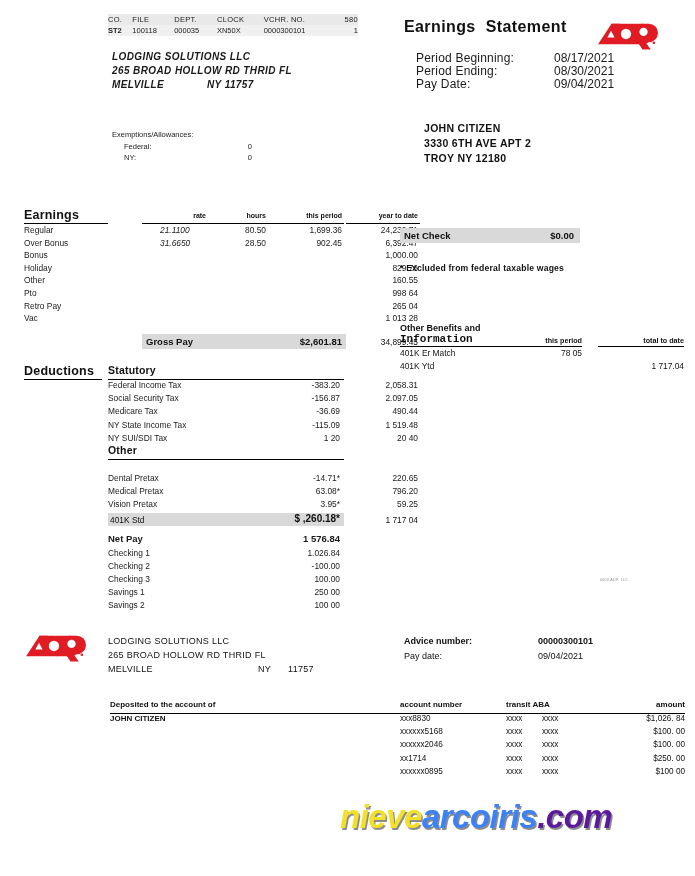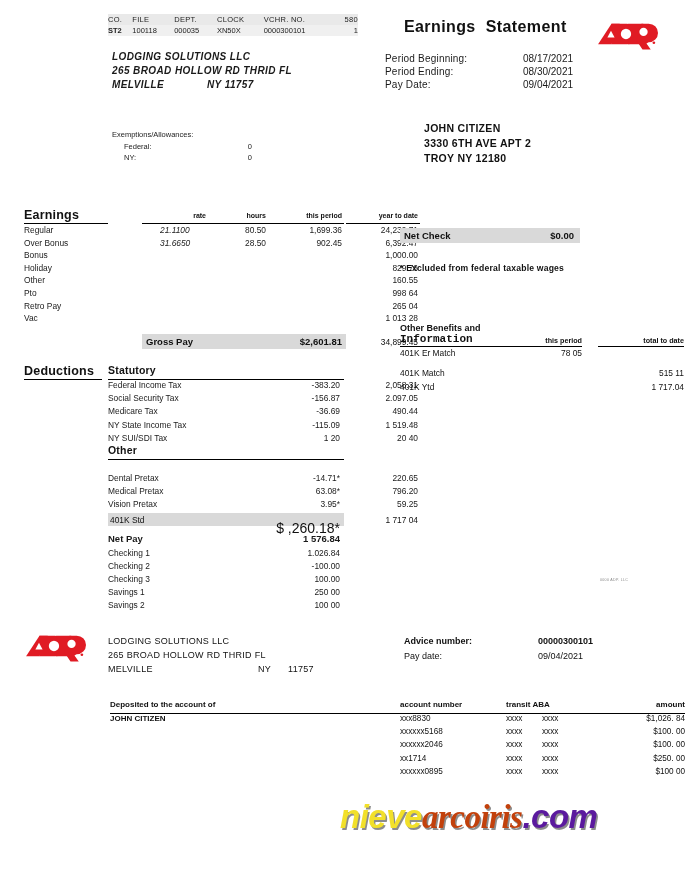--- a/index.html
+++ b/index.html
@@ -31,21 +31,21 @@
   #tax-status .lbl{position:absolute;left:0;}
   #tax-status .lbl.ind{left:12px;}
   #tax-status .val{position:absolute;left:105px;}
   #tax-status .val.num{left:110px;width:30px;text-align:right;}
 
   
   #statement-title{left:404px;top:18px;font-size:16px;font-weight:bold;letter-spacing:.4px;}
   #statement-title span.gap{display:inline-block;width:10px;}
 
   
-  #period-block{left:385px;top:52px;width:230px;font-size:10px;line-height:13px;color:#1a1a1a;}
+  #period-block{left:416px;top:52px;width:230px;font-size:12px;line-height:13px;color:#1a1a1a;}
   #period-block .row{position:relative;height:13px;}
   #period-block .lbl{position:absolute;left:0;letter-spacing:.2px;}
   #period-block .val{position:absolute;left:138px;}
 
   
   #employee-address{left:424px;top:121px;}
   #employee-address div{font-size:10.5px;font-weight:bold;letter-spacing:.3px;line-height:15px;}
 
   
   .adp{display:block;}
@@ -132,21 +132,21 @@
   #deposits .row .c3b{position:absolute;left:432px;}
   #deposits .row .c4{position:absolute;left:500px;width:75px;text-align:right;}
 
   
   #tiny-note{left:600px;top:578px;font-size:3.6px;color:#888;letter-spacing:.3px;}
 
   
   #watermark{left:340px;top:798px;font-size:33px;font-weight:bold;font-style:italic;letter-spacing:-.5px;}
   #watermark span{text-shadow:1.5px 1.5px 0 rgba(0,0,0,.45);}
   .wm1{color:#f2e02a;}
-  .wm2{color:#c2410c;font-family:Liberation Serif, serif;}
+  .wm2{color:#3b82f6;}
   .wm3{color:#5b1a9e;}
 </style>
 </head>
 <body>
 
 <div class="page">
 
   <div class="abs" id="co-table">
     <table>
       <tbody>
@@ -372,21 +372,21 @@
         <div class="drow">
           <span class="nm">Vision Pretax</span>
           <span class="tp">3.95*</span>
           <span class="ytd">59.25</span>
         </div>
       </div>
 
     <div style="position:relative;height:14px;">
       <div class="abs" style="left:84px;top:0;width:236px;height:13px;background:#d9d9d9;">
         <span class="abs" style="left:2px;top:2px;font-size:8.4px;">401K Std</span>
-        <span class="abs" style="right:4px;top:7px;font-size:14px;font-weight:normal;">$ ,260.18*</span>
+        <span class="abs" style="right:4px;top:0;font-size:10px;font-weight:bold;">$ ,260.18*</span>
       </div>
       <span class="abs" style="left:322px;width:72px;text-align:right;font-size:8.4px;top:2px;">1 717 04</span>
     </div>
 
     <div style="height:6px;"></div>
     <div class="drow" style="height:15px;">
       <span class="nm b" style="font-size:9.5px;">Net Pay</span>
       <span class="tp b" style="font-size:9.5px;">1 576.84</span>
     </div>
     <div id="dist-rows">
@@ -429,25 +429,20 @@
     </div>
     <div style="position:relative;height:2px;">
       <div class="rule-b1" style="top:0;"></div>
       <div class="rule-b2" style="top:0;"></div>
     </div>
     <div id="benefit-rows">
         <div class="brow">
           <span class="nm">401K  Er Match</span>
           <span class="tp">78 05</span>
           <span class="td"></span>
-        </div>
-        <div class="brow" style="margin-top: 7px;">
-          <span class="nm">401K  Match</span>
-          <span class="tp"></span>
-          <span class="td">515 11</span>
         </div>
         <div class="brow">
           <span class="nm">401K  Ytd</span>
           <span class="tp"></span>
           <span class="td">1 717.04</span>
         </div>
       </div>
   </div>
 
   <div class="abs" id="tiny-note">0000 ADP. LLC</div>

